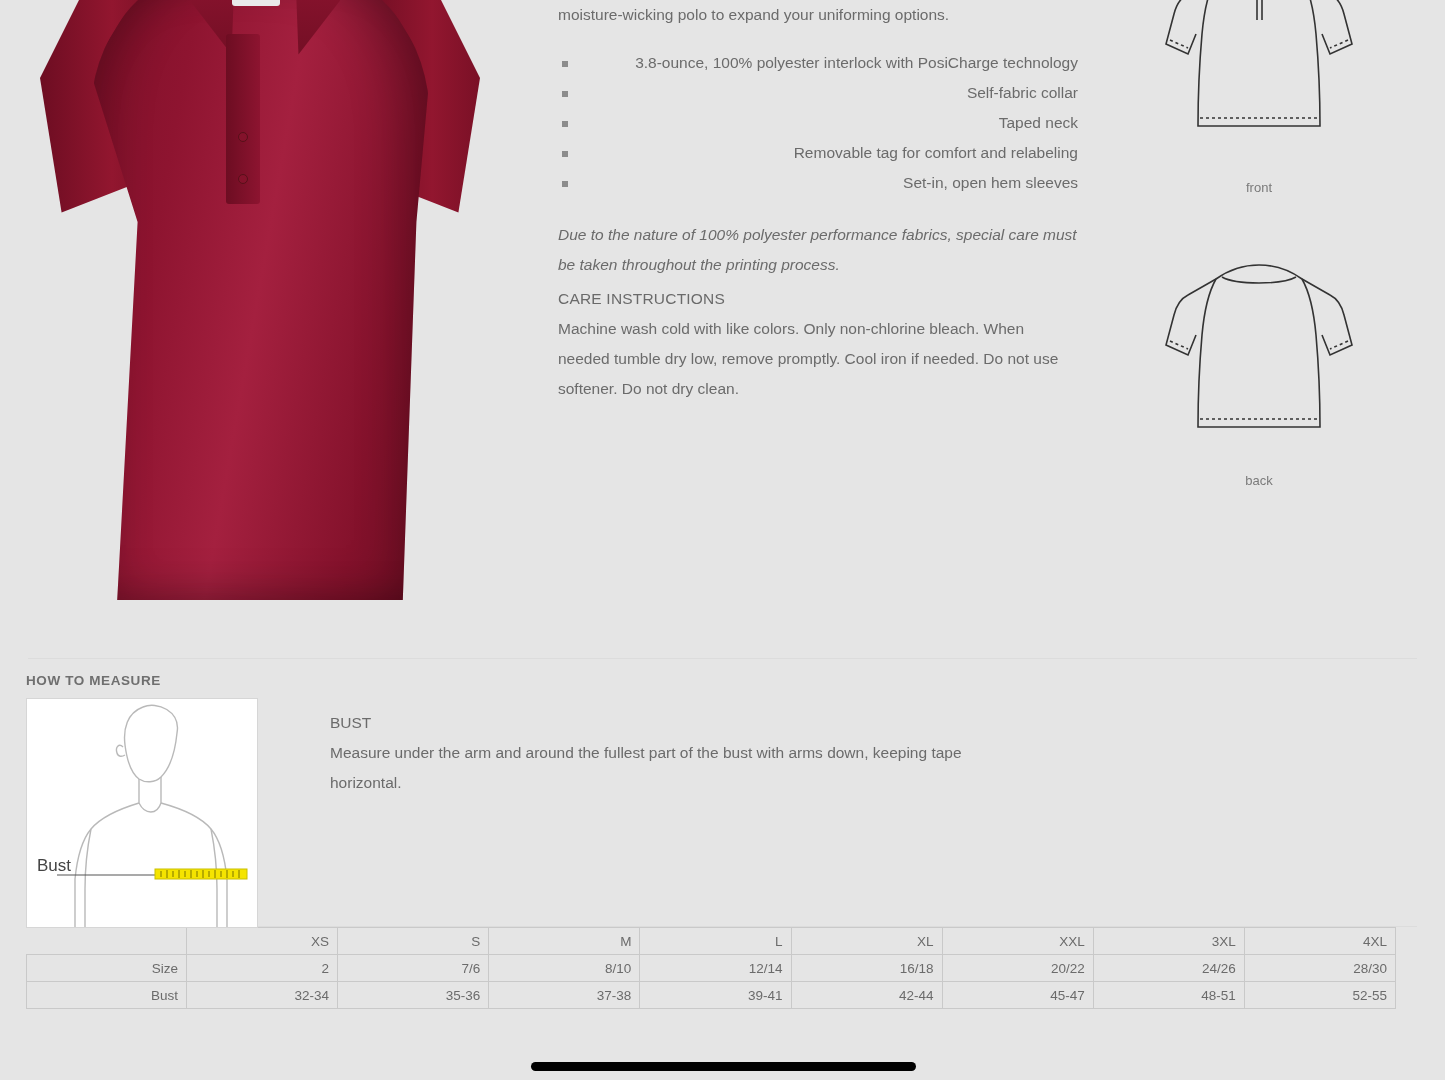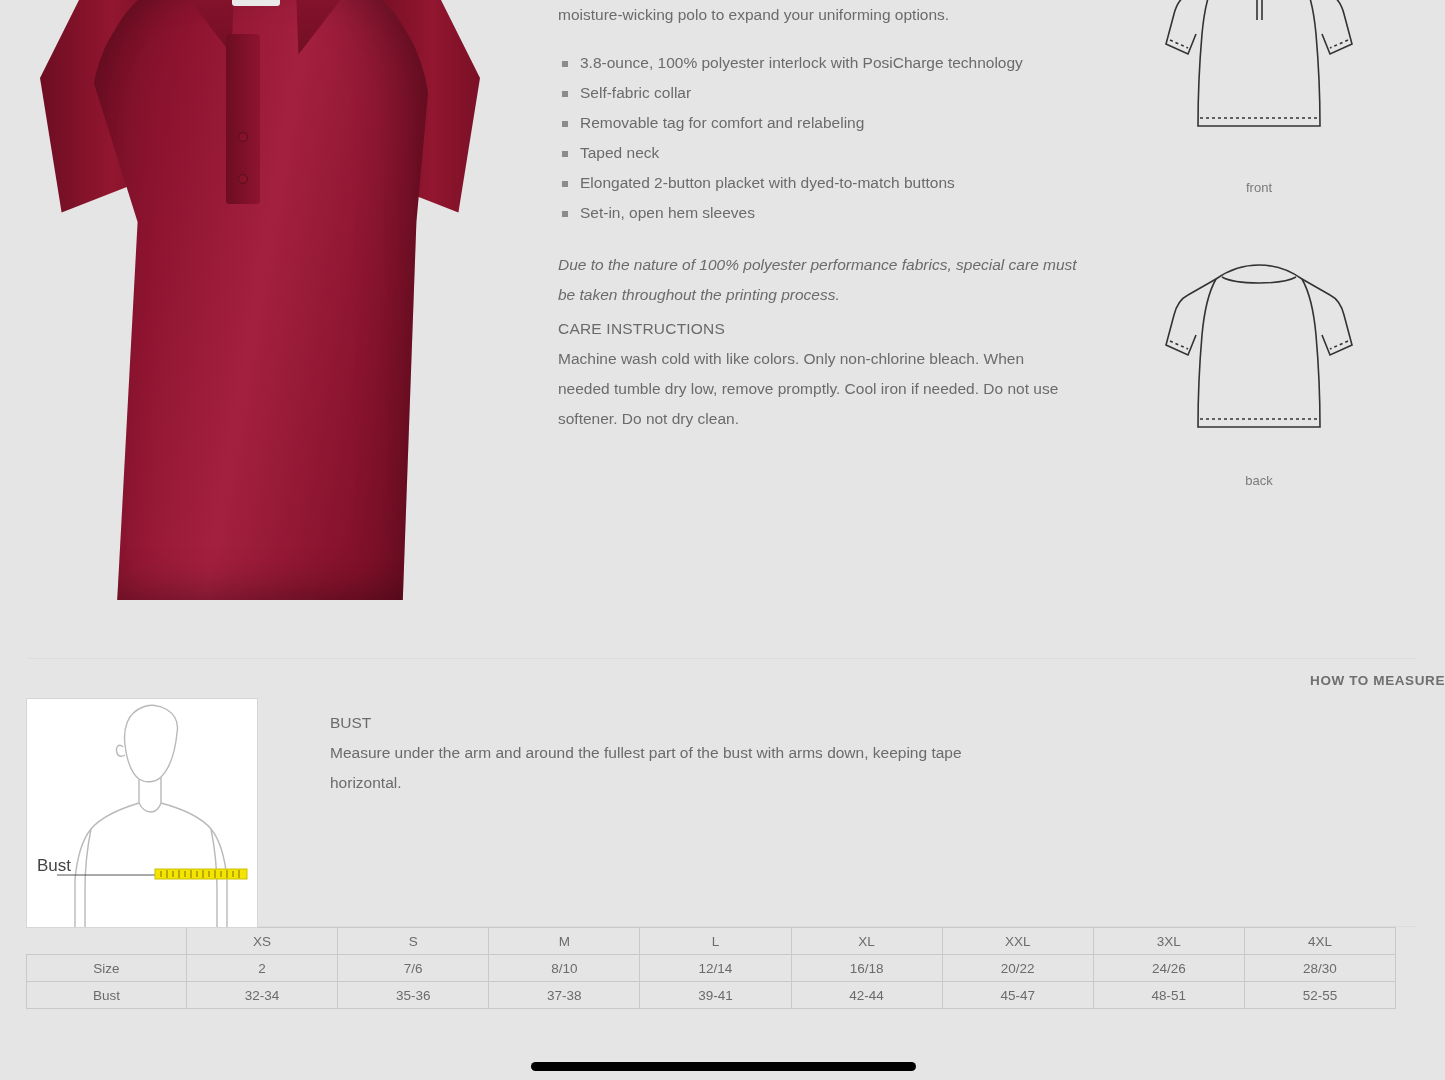--- a/index.html
+++ b/index.html
@@ -95,21 +95,21 @@
   
   .desc {
     position: absolute;
     left: 558px; top: 0;
     width: 520px;
     font-size: 15.5px;
     line-height: 30px;
     color: #6b6b6b;
   }
   .desc .intro { margin: 0 0 18px 0; }
-  .feature-list { list-style: none; margin: 0 0 22px 0; padding: 0; }
+  .feature-list { list-style: none; margin: 0 0 22px 0; padding: 0; text-align: right; }
   .feature-list li {
     position: relative;
     padding-left: 22px;
     line-height: 30px;
   }
   .feature-list li:before {
     content: "";
     position: absolute;
     left: 4px; top: 13px;
     width: 6px; height: 6px;
@@ -144,22 +144,21 @@
   
   .rule {
     border-top: 1px solid #dcdcdc;
     margin: 0 28px;
   }
   .section-title {
     font-size: 13.5px;
     font-weight: bold;
     color: #6f6f6f;
     letter-spacing: .6px;
-    padding: 14px 0 10px 26px;
-    text-align: right;
+    padding: 14px 13px 10px 26px;
   }
   .measure-row {
     position: relative;
     padding-left: 26px;
     height: 228px;
   }
   .measure-figure {
     position: absolute;
     left: 26px; top: 0;
     width: 232px; height: 230px;
@@ -181,21 +180,21 @@
   table.sizechart {
     border-collapse: collapse;
     width: 1370px;
     font-size: 13.5px;
     color: #6b6b6b;
   }
   table.sizechart td, table.sizechart th {
     border: 1px solid #c9c9c9;
     height: 27px;
     padding: 3px 8px;
-    text-align: center;
+    text-align: right;
     font-weight: normal;
   }
   table.sizechart th.corner { border: none; }
   table.sizechart td.rowhead { width: 160px; }
   .redaction {
     position: absolute;
     left: 531px; top: 1062px;
     width: 385px; height: 9px;
     background: #000;
     border-radius: 5px;
@@ -220,23 +219,22 @@
         </div>
         <div class="neck-tag">SPORT-TEK</div>
       </div>
     </div>
 
     <div class="desc">
       <p class="intro">moisture-wicking polo to expand your uniforming options.</p>
       <ul class="feature-list">
         <li>3.8-ounce, 100% polyester interlock with PosiCharge technology</li>
         <li>Self-fabric collar</li>
+        <li>Taped neck</li>
         <li>Removable tag for comfort and relabeling</li>
-        <li>Taped neck</li>
-        <li>Elongated 2-button placket with dyed-to-match buttons</li>
         <li>Set-in, open hem sleeves</li>
       </ul>
       <p class="note">Due to the nature of 100% polyester performance fabrics, special care must be taken throughout the printing process.</p>
       <div class="care-title">CARE INSTRUCTIONS</div>
       <p class="care-body">Machine wash cold with like colors. Only non-chlorine bleach. When needed tumble dry low, remove promptly. Cool iron if needed. Do not use softener. Do not dry clean.</p>
     </div>
 
     <div class="lineart">
       <svg width="230" height="230" viewBox="0 0 230 230">
         <g fill="none" stroke="#333" stroke-width="1.6">

